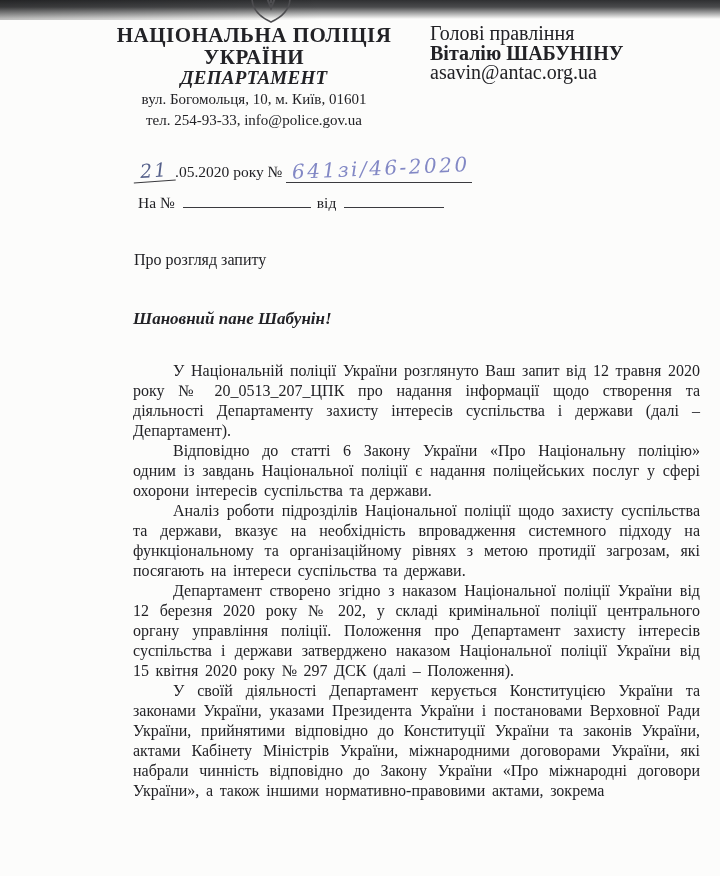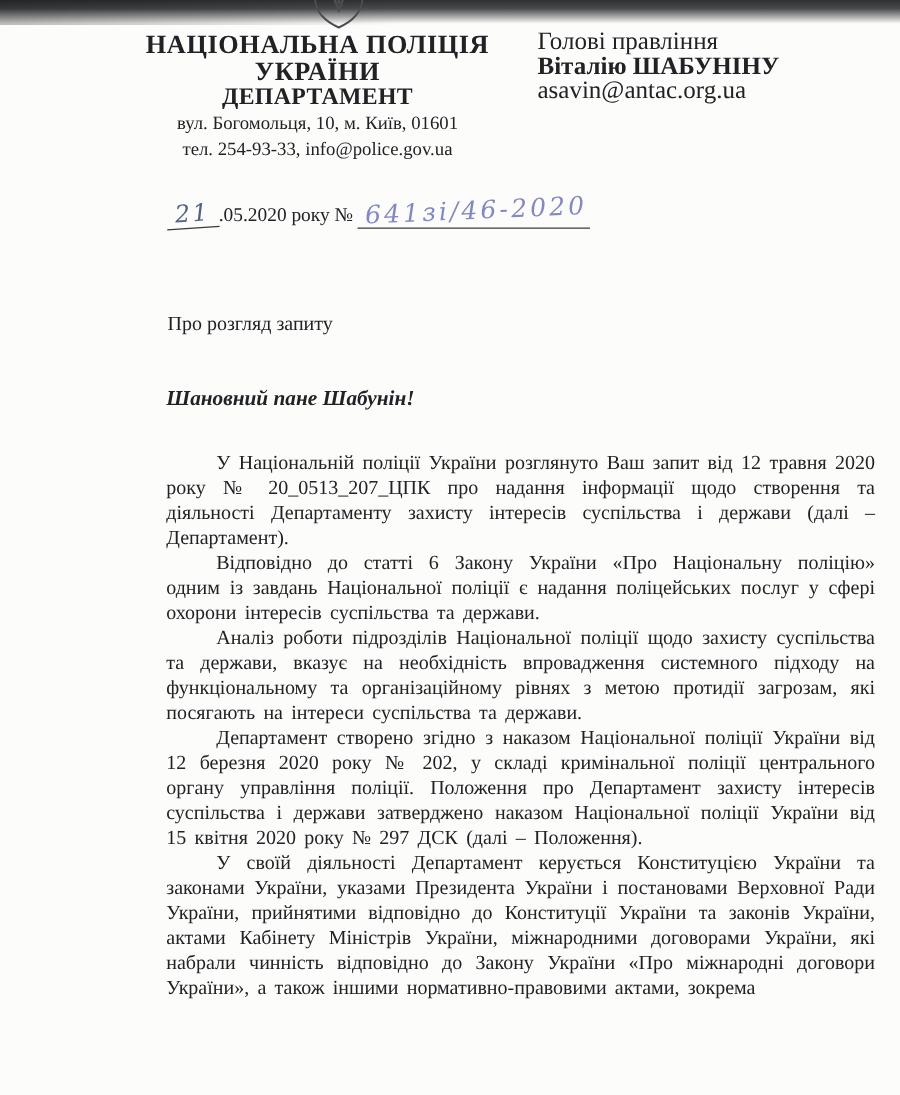--- a/index.html
+++ b/index.html
@@ -23,21 +23,21 @@
   }
   
   .emblem{position:absolute;left:247px;top:-32px;width:48px;height:56px;}
   .emblem svg{display:block;width:48px;height:56px;}
 
   .org-block{
     position:absolute;left:112px;top:24px;width:284px;
     text-align:center;
   }
   .org-title{font-size:21px;font-weight:bold;line-height:22px;letter-spacing:0.5px;}
-  .org-dept{font-size:19px;font-weight:bold;line-height:20px;letter-spacing:0.3px;}
+  .org-dept{font-size:19px;font-weight:bold;line-height:20px;letter-spacing:0.3px;font-style:italic;}
   .org-addr{font-size:15px;line-height:18.5px;margin-top:2px;}
 
   .date-line{
     position:absolute;left:133px;top:158px;width:330px;
     font-size:15.5px;white-space:nowrap;
   }
   .hand{
     font-family:"DejaVu Serif", serif;
     font-style:italic;
     color:var(--handwriting-blue,#8288c5);
@@ -112,20 +112,23 @@
     <div class="org-title">УКРАЇНИ</div>
     <div class="org-dept">ДЕПАРТАМЕНТ</div>
     <div class="org-addr">вул. Богомольця, 10, м. Київ, 01601</div>
     <div class="org-addr">тел. 254-93-33, info@police.gov.ua</div>
   </div>
 
   <div class="date-line">
     <span class="hand hand-day">21</span><span>.05.2020 року №</span><span class="num-wrap"><span class="hand hand-number">641зі/46-2020</span></span>
   </div>
 
+  <div class="ref-line">
+    <span>На №</span><span class="blank b1"></span><span>від</span><span class="blank b2"></span>
+  </div>
 
   <div class="recipient">
     <div>Голові правління</div>
     <div class="bold">Віталію ШАБУНІНУ</div>
     <div>asavin@antac.org.ua</div>
   </div>
 
   <div class="subject">Про розгляд запиту</div>
 
   <div class="salutation">Шановний пане Шабунін!</div>

